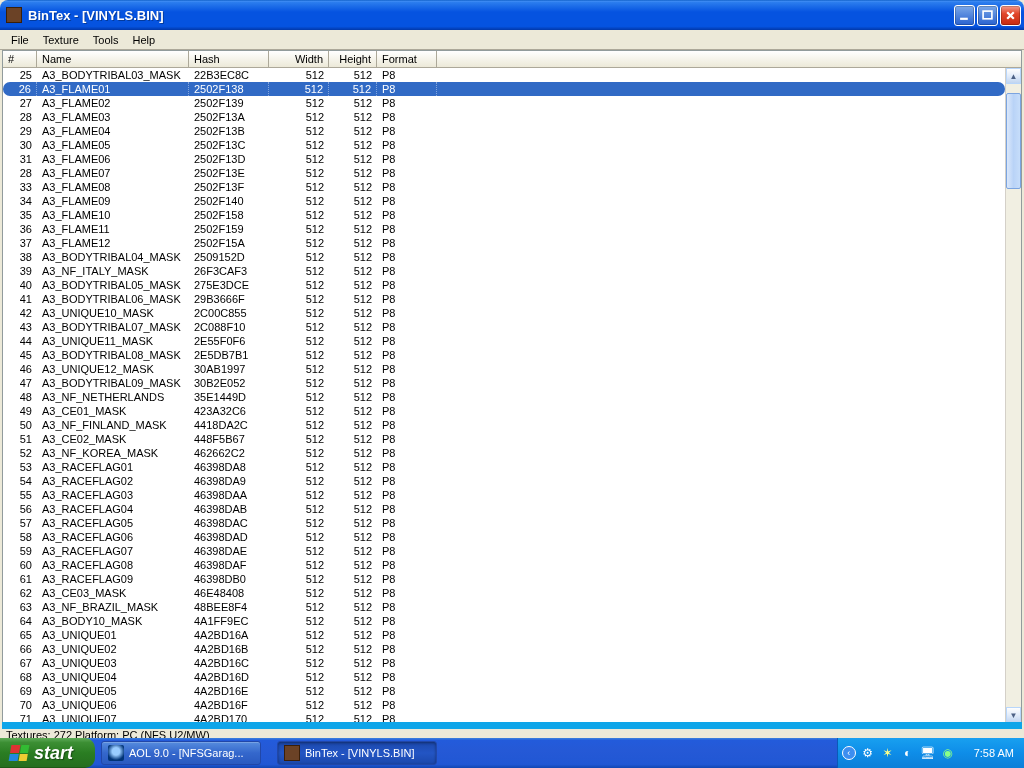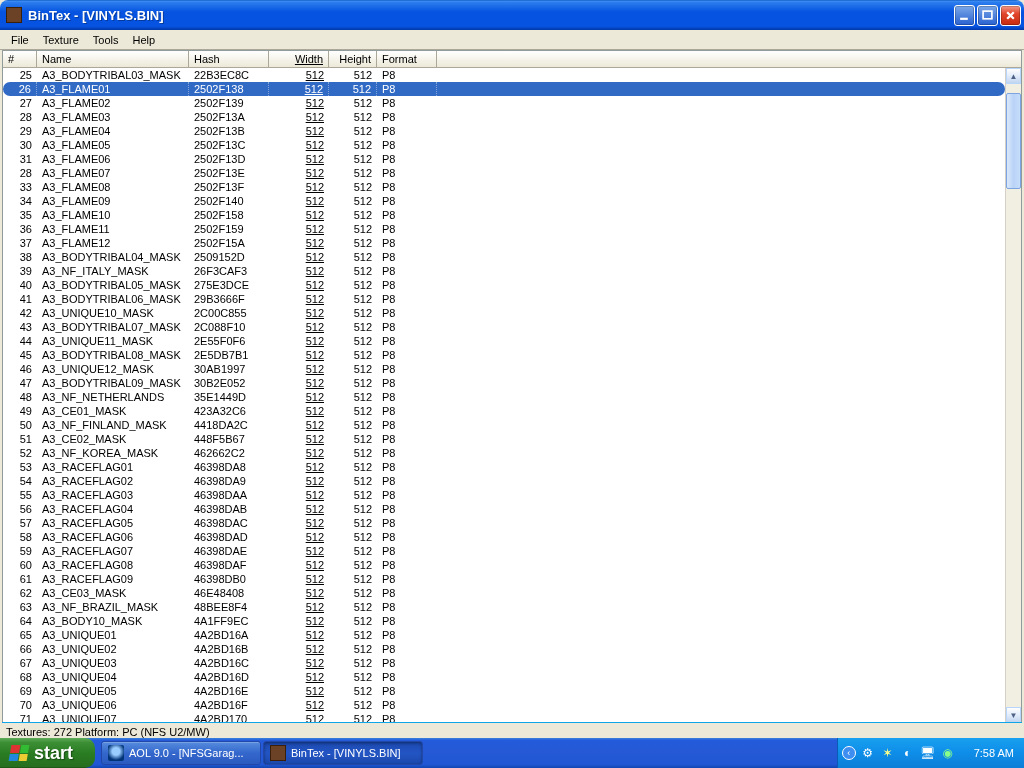--- a/index.html
+++ b/index.html
@@ -90,21 +90,21 @@
   background: linear-gradient(to bottom, #fff, #ece9d8);
   overflow: hidden;
 }
 .th.right { justify-content: flex-end; }
 .th.fill { flex: 1; border-right: none; }
 
 
 .c-idx { width: 34px; }
 .c-name { width: 152px; }
 .c-hash { width: 80px; }
-.c-width { width: 60px; text-align: right; text-decoration: underline; }
+.c-width { width: 60px; text-align: right; }
 .c-height { width: 48px; }
 .c-format { width: 60px; }
 
 
 .tbody {
   position: absolute;
   top: 17px;
   left: 0; right: 16px; bottom: 0;
   overflow: hidden;
 }
@@ -145,57 +145,58 @@
   border: 1px solid #7ba4e0;
   border-radius: 2px;
 }
 
 
 .statusbar {
   position: absolute;
   left: 2px; right: 2px; bottom: 30px;
   height: 16px;
   background: #ece9d8;
-  border-top: 1px solid #0ea5e9;
+  border-top: 7px solid #0ea5e9;
   font-size: 11px;
   display: flex;
-  align-items: flex-end;
+  align-items: flex-start;
   padding: 0 4px;
 }
 
 
 .taskbar {
   position: absolute;
   bottom: 0; left: 0; right: 0;
   height: 30px;
   background: linear-gradient(to bottom, #3a81dd 0%, #235bdb 8%, #2559d6 40%, #2157d4 88%, #1146b2 100%);
   display: flex;
   align-items: stretch;
 }
 .start-btn {
   background: linear-gradient(to bottom, #5fac5a 0%, #3c8f34 15%, #2a7d22 50%, #266f1f 95%, #1a4f12 100%);
   color: #fff;
   font-weight: bold;
+  font-style: italic;
   font-size: 18px;
   padding: 0 22px 0 10px;
   display: flex; align-items: center;
   border-radius: 0 10px 10px 0;
   text-shadow: 1px 1px 1px rgba(0,0,0,.4);
 }
 .start-btn .win-logo {
   width: 18px; height: 16px; margin-right: 6px;
   display: grid; grid-template-columns: 1fr 1fr; grid-template-rows: 1fr 1fr; gap: 1px;
   transform: skewX(-10deg);
 }
 .win-logo div:nth-child(1){background:#d33;}
 .win-logo div:nth-child(2){background:#3b3;}
 .win-logo div:nth-child(3){background:#28d;}
 .win-logo div:nth-child(4){background:#ec3;}
 
-.task-items { display: flex; align-items: center; gap: 2px; padding: 0 6px; }
+.task-items { display: flex; align-items: center; gap: 16px; padding: 0 6px; }
 .task-item {
   height: 24px;
   min-width: 160px;
   background: linear-gradient(to bottom, #568cde, #3467cc 50%, #2a5ac0);
   border: 1px solid #2147a8;
   border-radius: 3px;
   color: #fff;
   display: flex; align-items: center;
   padding: 0 6px;
   font-size: 11px;

